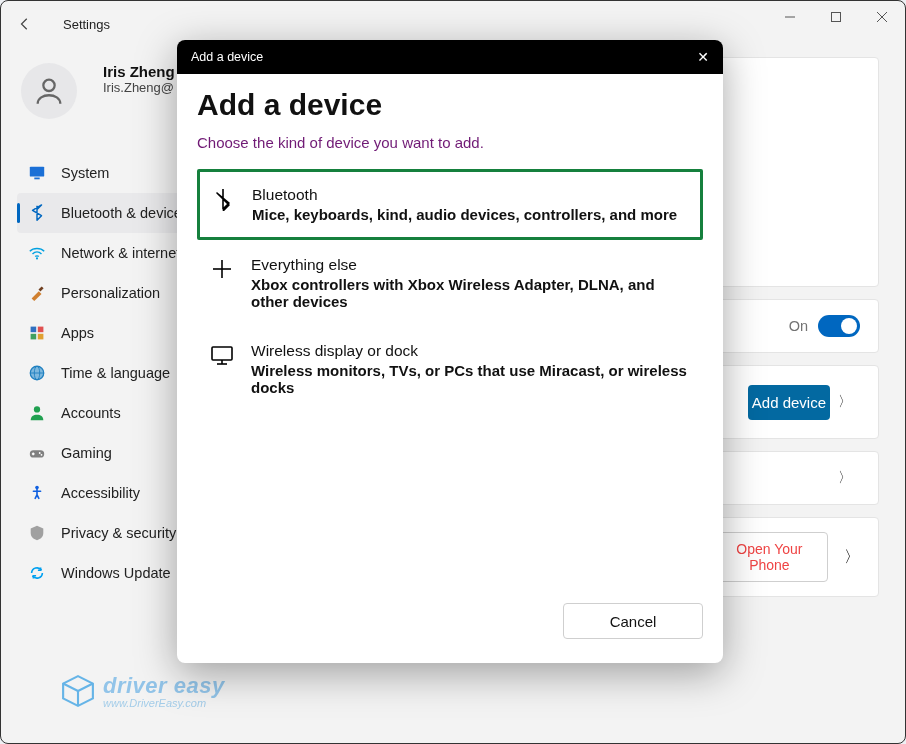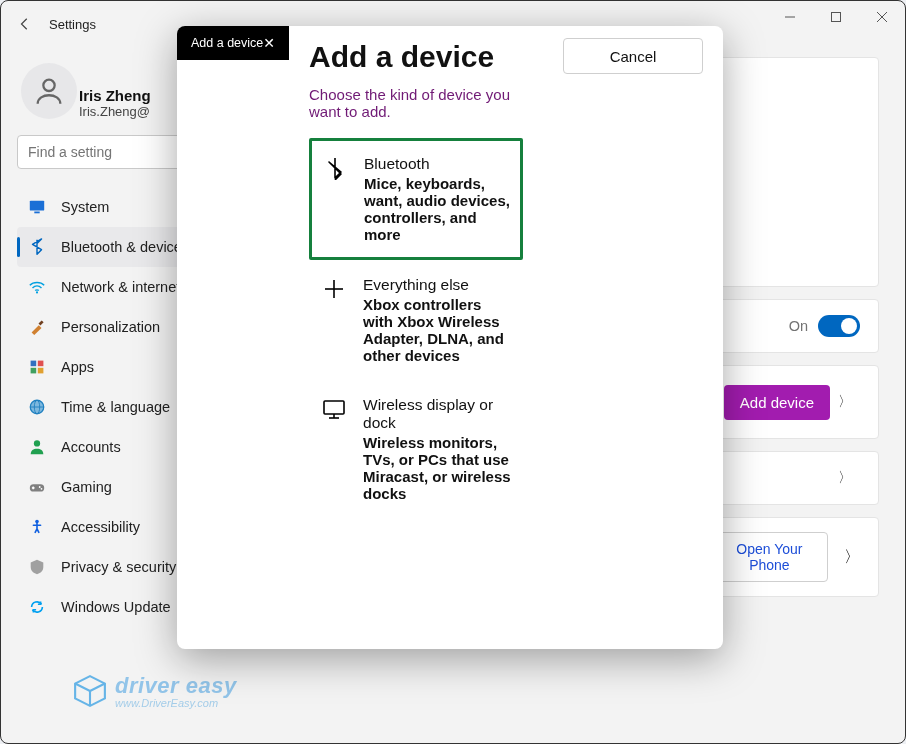--- a/index.html
+++ b/index.html
@@ -5,41 +5,41 @@
   * { box-sizing: border-box; margin: 0; padding: 0; font-family: "Segoe UI", Arial, sans-serif; }
   html, body { width: 906px; height: 744px; overflow: hidden; background: #eef0f4; }
 
   .window {
     position: relative; width: 906px; height: 744px; background: #f3f3f3;
     border: 1px solid #333; border-radius: 8px;
   }
 
   
   .titlebar {
-    height: 46px; display: flex; align-items: center; padding: 0 10px;
+    height: 46px; display: flex; align-items: center; padding: 0 10px; gap: 14px;
   }
   .titlebar .back { width: 28px; height: 28px; display:flex; align-items:center; justify-content:center; color:#555;}
   .titlebar .title { font-size: 13px; margin-left: 10px; color:#222; }
   .win-controls {
     position:absolute; top:0; right:0; display:flex;
   }
   .win-controls div {
     width: 46px; height: 32px; display:flex; align-items:center; justify-content:center; color:#666; font-size:14px;
   }
 
   
   .content {
     position:absolute; top:46px; left:0; right:0; bottom:0; display:flex;
   }
 
   
   .sidebar {
     width: 310px; padding: 10px 8px 10px 16px; overflow:hidden;
   }
-  .user-row { display:flex; align-items:flex-end; gap:2px; padding: 6px 4px 16px 4px;}
+  .user-row { display:flex; align-items:flex-start; gap:26px; padding: 6px 4px 16px 4px;}
   .avatar {
     width: 56px; height: 56px; border-radius: 50%; background:#e7e7e9;
     display:flex; align-items:center; justify-content:center; color:#555;
   }
   .avatar svg { width:34px; height:34px; }
   .user-info .name { font-size:15px; font-weight:600; color:#111;}
   .user-info .email { font-size:13px; color:#444;}
 
   .search-box {
     width: 280px; height: 34px; border:1px solid #c9c9c9; background:#fff; border-radius:4px;
@@ -71,60 +71,60 @@
   .panel {
     background:#fff; border:1px solid #e4e4e4; border-radius:4px;
     padding: 14px 18px; margin-bottom:12px; display:flex; align-items:center;
   }
   .panel.tall { height: 230px; }
   .panel.short { height: 54px; }
   .panel .spacer { flex:1; }
   .panel .chev { width:30px; text-align:center; color:#333; font-size:14px;}
   .btn-outline {
     background:#fff; border:1px solid #cfcfcf; border-radius:4px;
-    padding:8px 14px; font-size:14px; color:#1d4ed8; cursor:pointer;
+    padding:8px 14px; font-size:14px; color:#ef4444; cursor:pointer;
   }
   .btn-primary {
-    background:#a21caf; color:#fff; border:none; border-radius:4px;
-    padding:9px 16px; font-size:15px; cursor:pointer;
+    background:#0369a1; color:#fff; border:none; border-radius:4px;
+    padding:9px 4px; font-size:15px; cursor:pointer;
   }
   .toggle {
     width:42px; height:22px; border-radius:11px; background:#0067c0; position:relative;
   }
   .toggle::after {
     content:""; position:absolute; right:3px; top:3px; width:16px; height:16px;
     background:#fff; border-radius:50%;
   }
   .toggle-label { font-size:14.5px; color:#737373; margin-right:10px;}
 
   .phone-row {
     background:#fff; border:1px solid #e4e4e4; border-radius:4px;
     padding: 14px 18px; display:flex; align-items:center; gap:16px;
   }
   .phone-icon { width:22px; height:30px; border:1.5px solid #333; border-radius:3px; position:relative;}
   .phone-text .pt1 { font-size:15px; font-weight:500; color:#111;}
   .phone-text .pt2 { font-size:14px; color:#555;}
 
   
   .watermark {
-    position:absolute; left:72px; bottom:34px; display:flex; align-items:center; gap:8px;
+    position:absolute; left:60px; bottom:34px; display:flex; align-items:center; gap:8px;
     color:#88c0e8; opacity:0.9; pointer-events:none; font-style:italic;
   }
   .watermark-cube {
     width:34px; height:34px;
   }
   .watermark-cube svg { stroke:#57aee6; fill:none; stroke-width:2;}
   .watermark .wm1 { font-size:22px; font-weight:600; letter-spacing:0.5px;}
   .watermark .wm2 { font-size:11px; color:#9cc9e8; margin-top:-2px;}
 
   
   .dialog {
-    position:absolute; top:25px; left:176px; width:546px; height:623px;
+    position:absolute; top:39px; left:176px; width:546px; height:623px;
     background:#fff; border-radius:8px; box-shadow:0 10px 40px rgba(0,0,0,0.35);
-    display:flex; overflow:hidden;
+    display:flex; flex-direction:column; overflow:hidden;
   }
   .dlg-titlebar {
     background:#000; color:#fff; height:34px; display:flex; align-items:center;
     padding:0 14px; font-size:12.5px;
   }
   .dlg-titlebar .close { margin-left:auto; font-size:14px; color:#fff; cursor:pointer;}
   .dlg-body { padding: 14px 20px 16px 20px; flex:1; display:flex; flex-direction:column;}
   .dlg-h1 { font-size:30px; font-weight:600; color:#111; margin-bottom:12px;}
   .dlg-sub { font-size:15px; color:#701a75; margin-bottom:18px;}
 
@@ -188,21 +188,20 @@
               <circle cx="12" cy="8" r="4" stroke="#666" stroke-width="1.6" fill="none"></circle>
               <path d="M4 21c0-4 4-6 8-6s8 2 8 6" stroke="#666" stroke-width="1.6" fill="none"></path>
             </svg>
         </div>
         <div class="user-info">
           <div class="name">Iris Zheng</div>
           <div class="email">Iris.Zheng@</div>
         </div>
       </div>
 
-      <input class="search-box" type="text" placeholder="Find a setting" style="">
 
       <div class="nav" id="nav">
           <div class="nav-item">
             <span class="nav-icon">
               <svg viewBox="0 0 20 20" width="18" height="18">
                 <rect x="2" y="3" width="16" height="11" rx="1" fill="#1a6fd6"></rect>
                 <rect x="7" y="15" width="6" height="2" fill="#1a6fd6"></rect>
               </svg>
             </span>
             <span>System</span>
@@ -362,21 +361,21 @@
       <div class="dlg-sub">Choose the kind of device you want to add.</div>
       <div id="opts">
           <div class="opt highlight">
             <div class="opt-icon">
               <svg viewBox="0 0 24 24">
                 <path d="M12 2v20l6-6L6 6l12 12-6 6" stroke="#000" stroke-width="1.6" fill="none" stroke-linejoin="round"></path>
               </svg>
             </div>
             <div>
               <div class="opt-title">Bluetooth</div>
-              <div class="opt-desc">Mice, keyboards, want, audio devices, controllers, and more</div>
+              <div class="opt-desc">Mice, keyboards, kind, audio devices, controllers, and more</div>
             </div>
           </div>
           <div class="opt">
             <div class="opt-icon">
               <svg viewBox="0 0 24 24">
                 <line x1="12" y1="3" x2="12" y2="21" stroke="#000" stroke-width="1.6"></line>
                 <line x1="3" y1="12" x2="21" y2="12" stroke="#000" stroke-width="1.6"></line>
               </svg>
             </div>
             <div>

